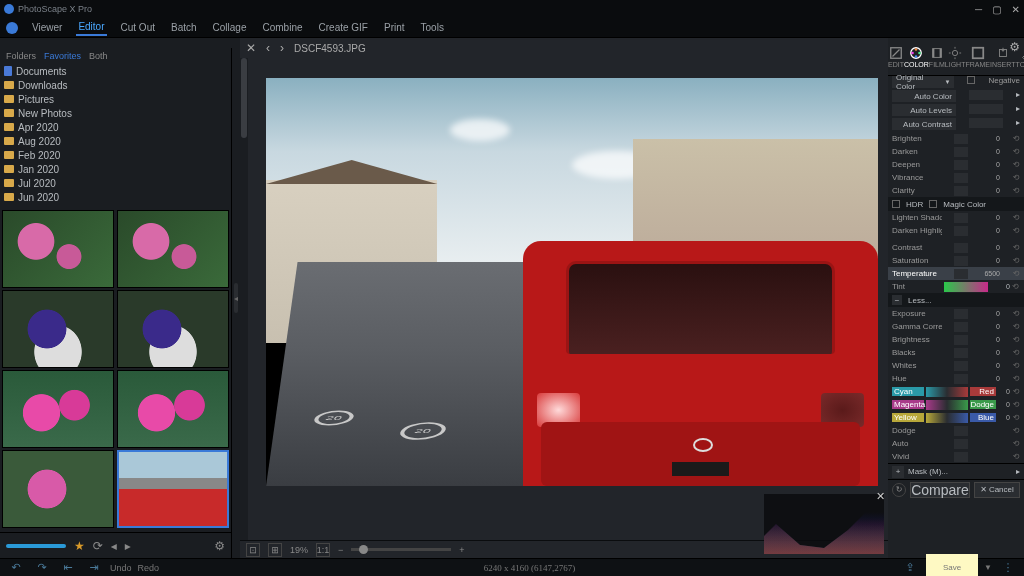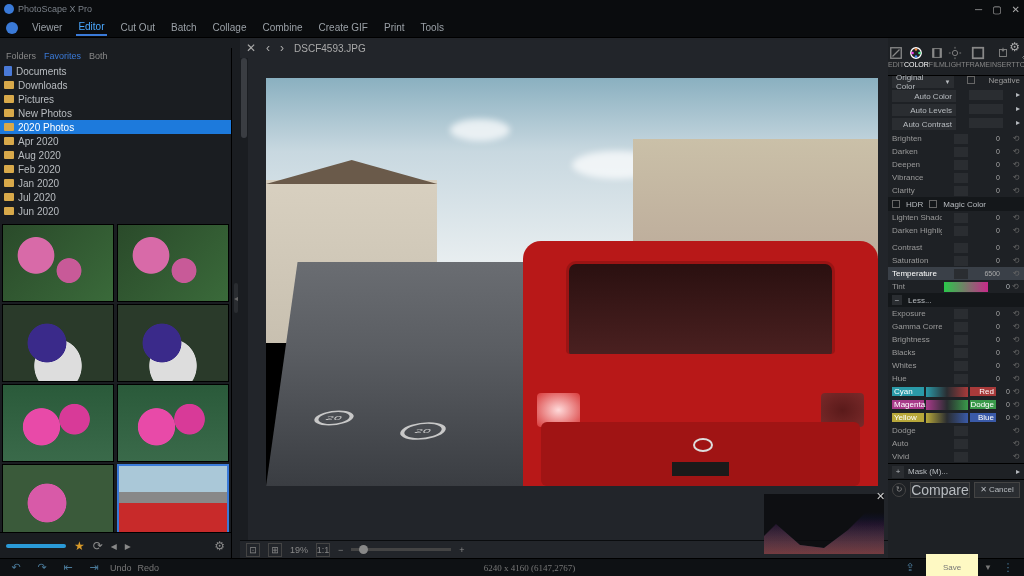--- a/index.html
+++ b/index.html
@@ -177,24 +177,20 @@
           <span class="ficon"></span>
           <span>Downloads</span>
         </div>
         <div class="row">
           <span class="ficon"></span>
           <span>Pictures</span>
         </div>
         <div class="row">
           <span class="ficon"></span>
           <span>New Photos</span>
-        </div>
-        <div class="row selected">
-          <span class="ficon"></span>
-          <span>2020 Photos</span>
         </div>
         <div class="row">
           <span class="ficon"></span>
           <span>Apr 2020</span>
         </div>
         <div class="row">
           <span class="ficon"></span>
           <span>Aug 2020</span>
         </div>
         <div class="row">

